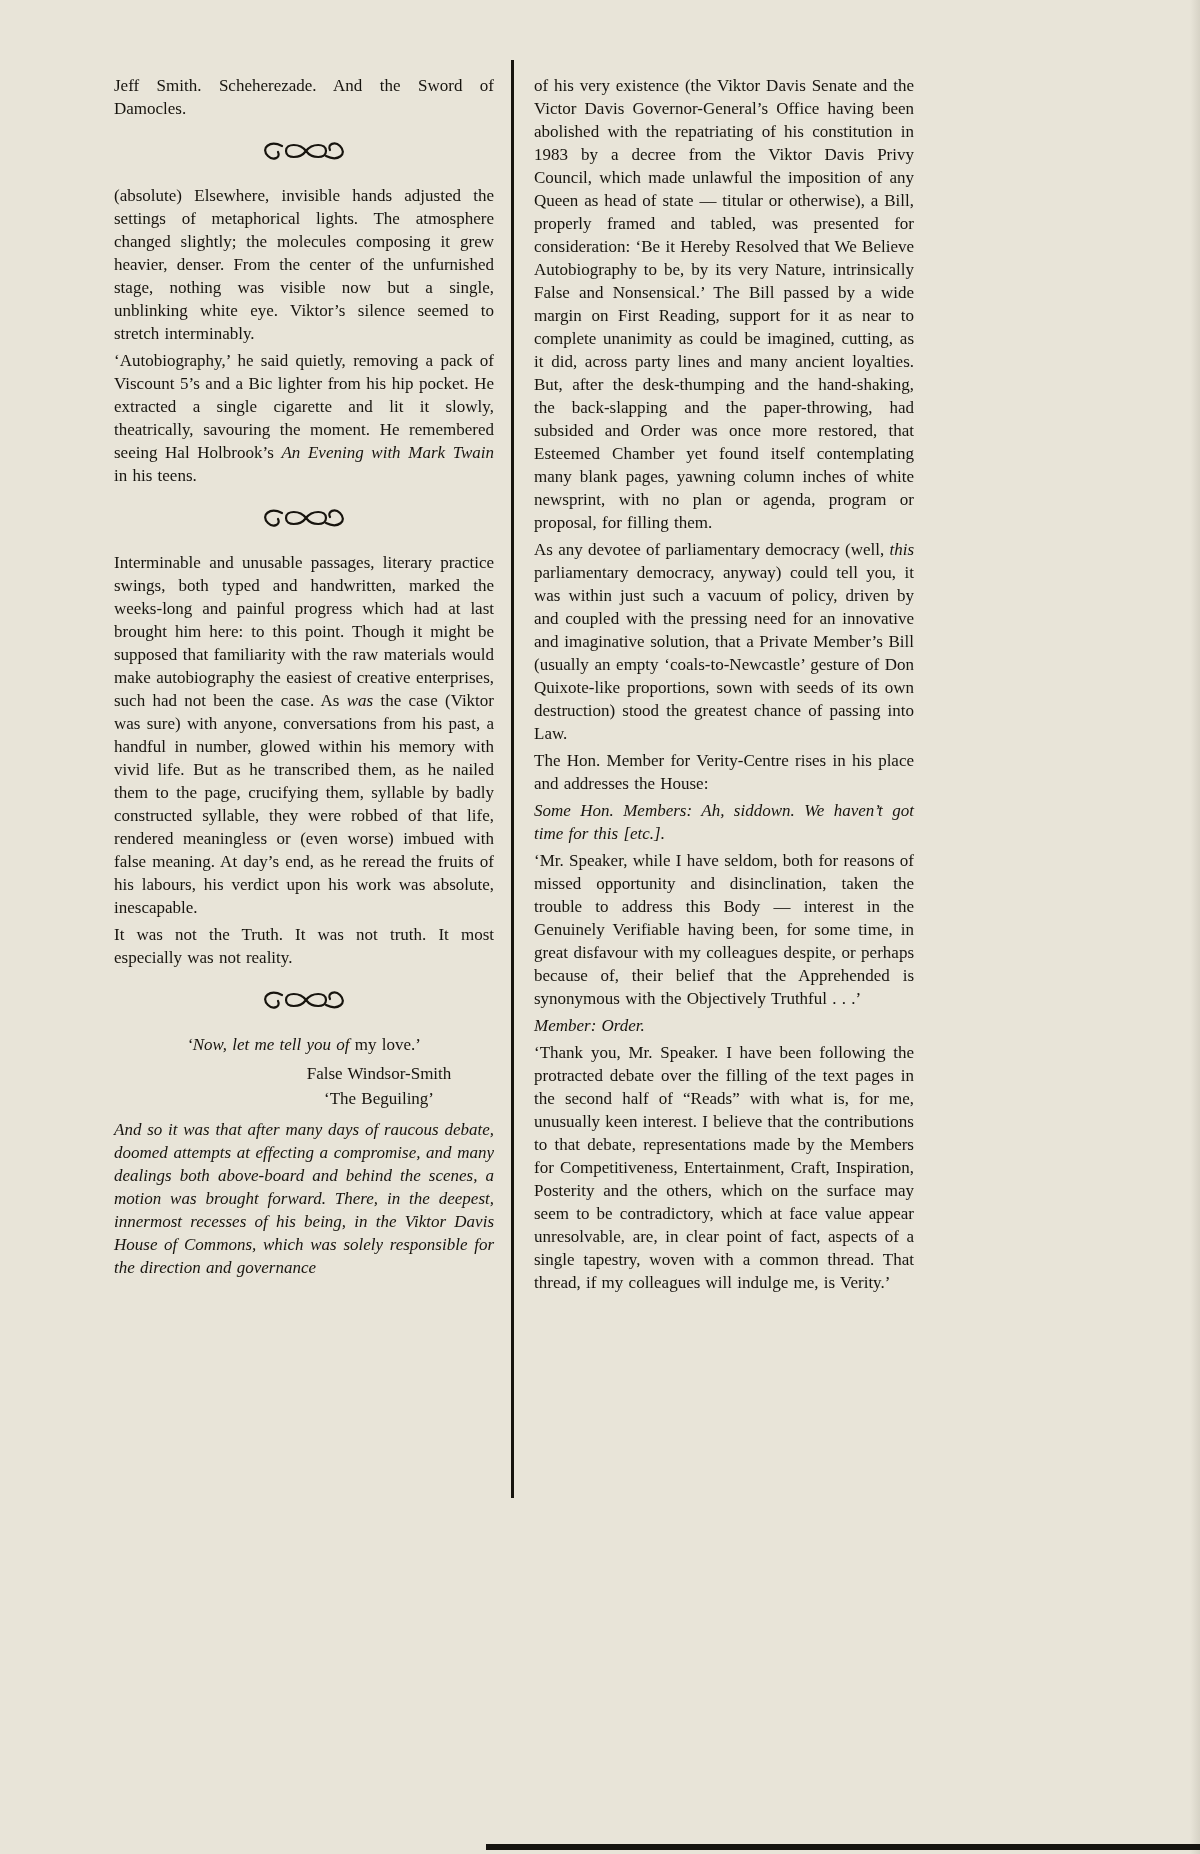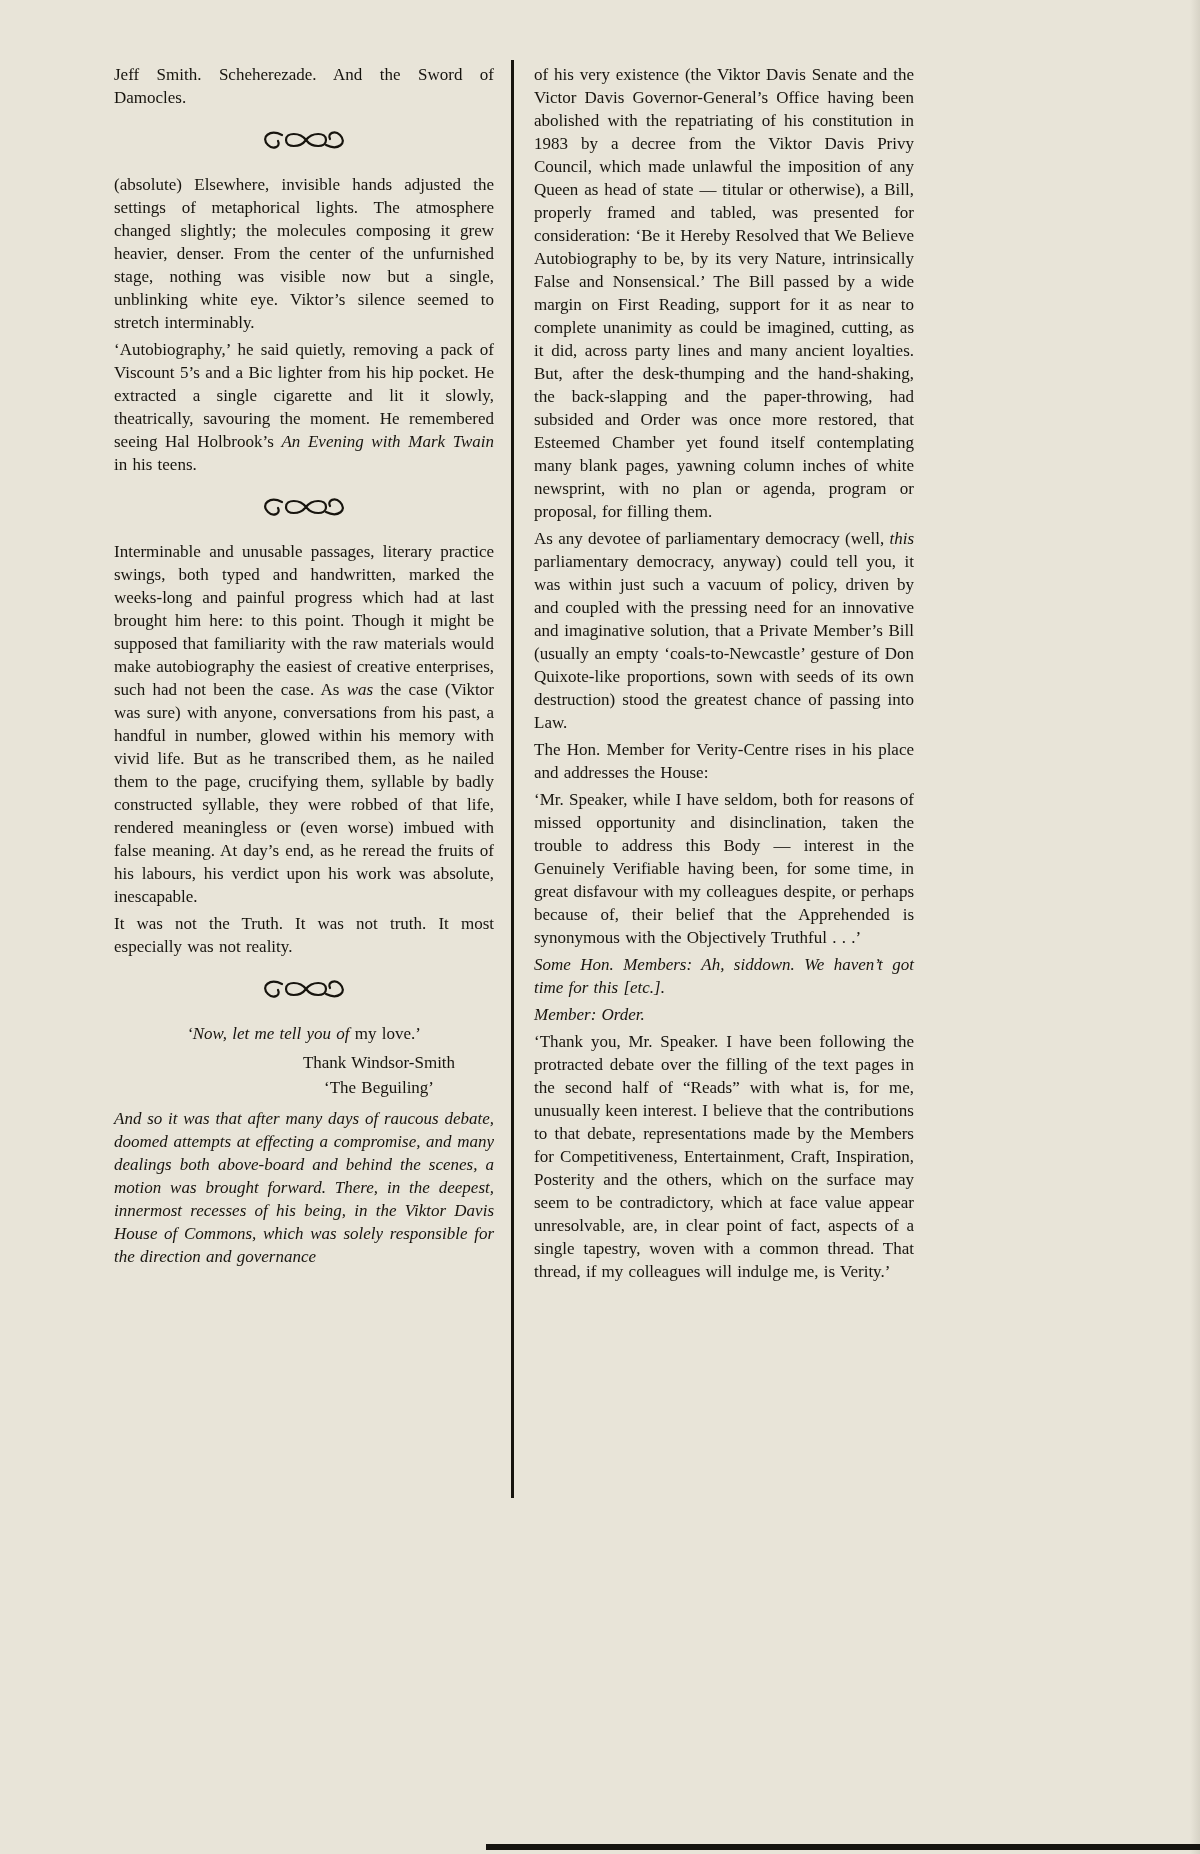--- a/index.html
+++ b/index.html
@@ -5,21 +5,21 @@
   html,body{margin:0;padding:0;background:#b8b4a8;}
   .page{
     position:relative;
     width:1200px;height:1854px;
     background:var(--paper,#e8e4d8);
     font-family:"Liberation Serif","DejaVu Serif",serif;
     color:var(--ink,#17140e);
     overflow:hidden;
   }
   .col{
-    position:absolute;top:63px;width:380px;
+    position:absolute;top:74px;width:380px;
     font-size:17px;line-height:23px;
     text-align:justify;
     word-spacing:1px;
   }
   #col-left{left:114px;}
   #col-right{left:534px;}
   .rule{
     position:absolute;left:511px;top:60px;width:3px;height:1438px;
     background:var(--ink,#17140e);
   }
@@ -65,29 +65,29 @@
       <p class="body"><span>Interminable and unusable passages, literary practice swings, both typed and handwritten, marked the weeks-long and painful progress which had at last brought him here: to this point. Though it might be supposed that familiarity with the raw materials would make autobiography the easiest of creative enterprises, such had not been the case. As </span><i>was</i><span> the case (Viktor was sure) with anyone, conversations from his past, a handful in number, glowed within his memory with vivid life. But as he transcribed them, as he nailed them to the page, crucifying them, syllable by badly constructed syllable, they were robbed of that life, rendered meaningless or (even worse) imbued with false meaning. At day’s end, as he reread the fruits of his labours, his verdict upon his work was absolute, inescapable.</span></p>
       <p class="body"><span>It was not the Truth. It was not truth. It most especially was not reality.</span></p>
       <div class="ornament">
         <svg width="96" height="30" viewBox="0 0 96 30" fill="none" stroke="currentColor" stroke-width="2.2" stroke-linecap="round">
           <path d="M26 10 C14 4 4 12 12 20 C17 25 25 22 22 16"></path>
           <path d="M30 15 C30 7 44 7 50 15 C56 23 70 23 70 15 C70 7 56 7 50 15 C44 23 30 23 30 15 Z"></path>
           <path d="M70 20 C82 26 92 18 84 10 C79 5 71 8 74 14"></path>
         </svg>
       </div>
       <p class="quote"><i>‘Now, let me tell you of </i><span>my love.’</span></p>
-      <p class="attribution"><span>Thank Windsor-Smith</span></p>
+      <p class="attribution"><span>False Windsor-Smith</span></p>
       <p class="attribution"><span>‘The Beguiling’</span></p>
       <p class="body"><span>And so it was that after many days of raucous debate, doomed attempts at effecting a compromise, and many dealings both above-board and behind the scenes, a motion was brought forward. There, in the deepest, innermost recesses of his being, in the Viktor Davis House of Commons, which was solely responsible for the direction and governance</span></p>
     </div>
   <div class="rule"></div>
   <div id="col-right" class="col">
       <p class="body"><span>of his very existence (the Viktor Davis Senate and the Victor Davis Governor-General’s Office having been abolished with the repatriating of his constitution in 1983 by a decree from the Viktor Davis Privy Council, which made unlawful the imposition of any Queen as head of state — titular or otherwise), a Bill, properly framed and tabled, was presented for consideration: ‘Be it Hereby Resolved that We Believe Autobiography to be, by its very Nature, intrinsically False and Nonsensical.’ The Bill passed by a wide margin on First Reading, support for it as near to complete unanimity as could be imagined, cutting, as it did, across party lines and many ancient loyalties. But, after the desk-thumping and the hand-shaking, the back-slapping and the paper-throwing, had subsided and Order was once more restored, that Esteemed Chamber yet found itself contemplating many blank pages, yawning column inches of white newsprint, with no plan or agenda, program or proposal, for filling them.</span></p>
       <p class="body"><span>As any devotee of parliamentary democracy (well, </span><i>this</i><span> parliamentary democracy, anyway) could tell you, it was within just such a vacuum of policy, driven by and coupled with the pressing need for an innovative and imaginative solution, that a Private Member’s Bill (usually an empty ‘coals-to-Newcastle’ gesture of Don Quixote-like proportions, sown with seeds of its own destruction) stood the greatest chance of passing into Law.</span></p>
       <p class="body"><span>The Hon. Member for Verity-Centre rises in his place and addresses the House:</span></p>
+      <p class="body"><i>Some Hon. Members: Ah, siddown. We haven’t got time for this [etc.].</i></p>
       <p class="body"><span>‘Mr. Speaker, while I have seldom, both for reasons of missed opportunity and disinclination, taken the trouble to address this Body — interest in the Genuinely Verifiable having been, for some time, in great disfavour with my colleagues despite, or perhaps because of, their belief that the Apprehended is synonymous with the Objectively Truthful . . .’</span></p>
-      <p class="body"><i>Some Hon. Members: Ah, siddown. We haven’t got time for this [etc.].</i></p>
       <p class="body"><i>Member: Order.</i></p>
       <p class="body"><span>‘Thank you, Mr. Speaker. I have been following the protracted debate over the filling of the text pages in the second half of “Reads” with what is, for me, unusually keen interest. I believe that the contributions to that debate, representations made by the Members for Competitiveness, Entertainment, Craft, Inspiration, Posterity and the others, which on the surface may seem to be contradictory, which at face value appear unresolvable, are, in clear point of fact, aspects of a single tapestry, woven with a common thread. That thread, if my colleagues will indulge me, is Verity.’</span></p>
     </div>
   <div class="right-edge"></div>
   <div class="bottom-edge"></div>
 </div>
 
 </body></html>

